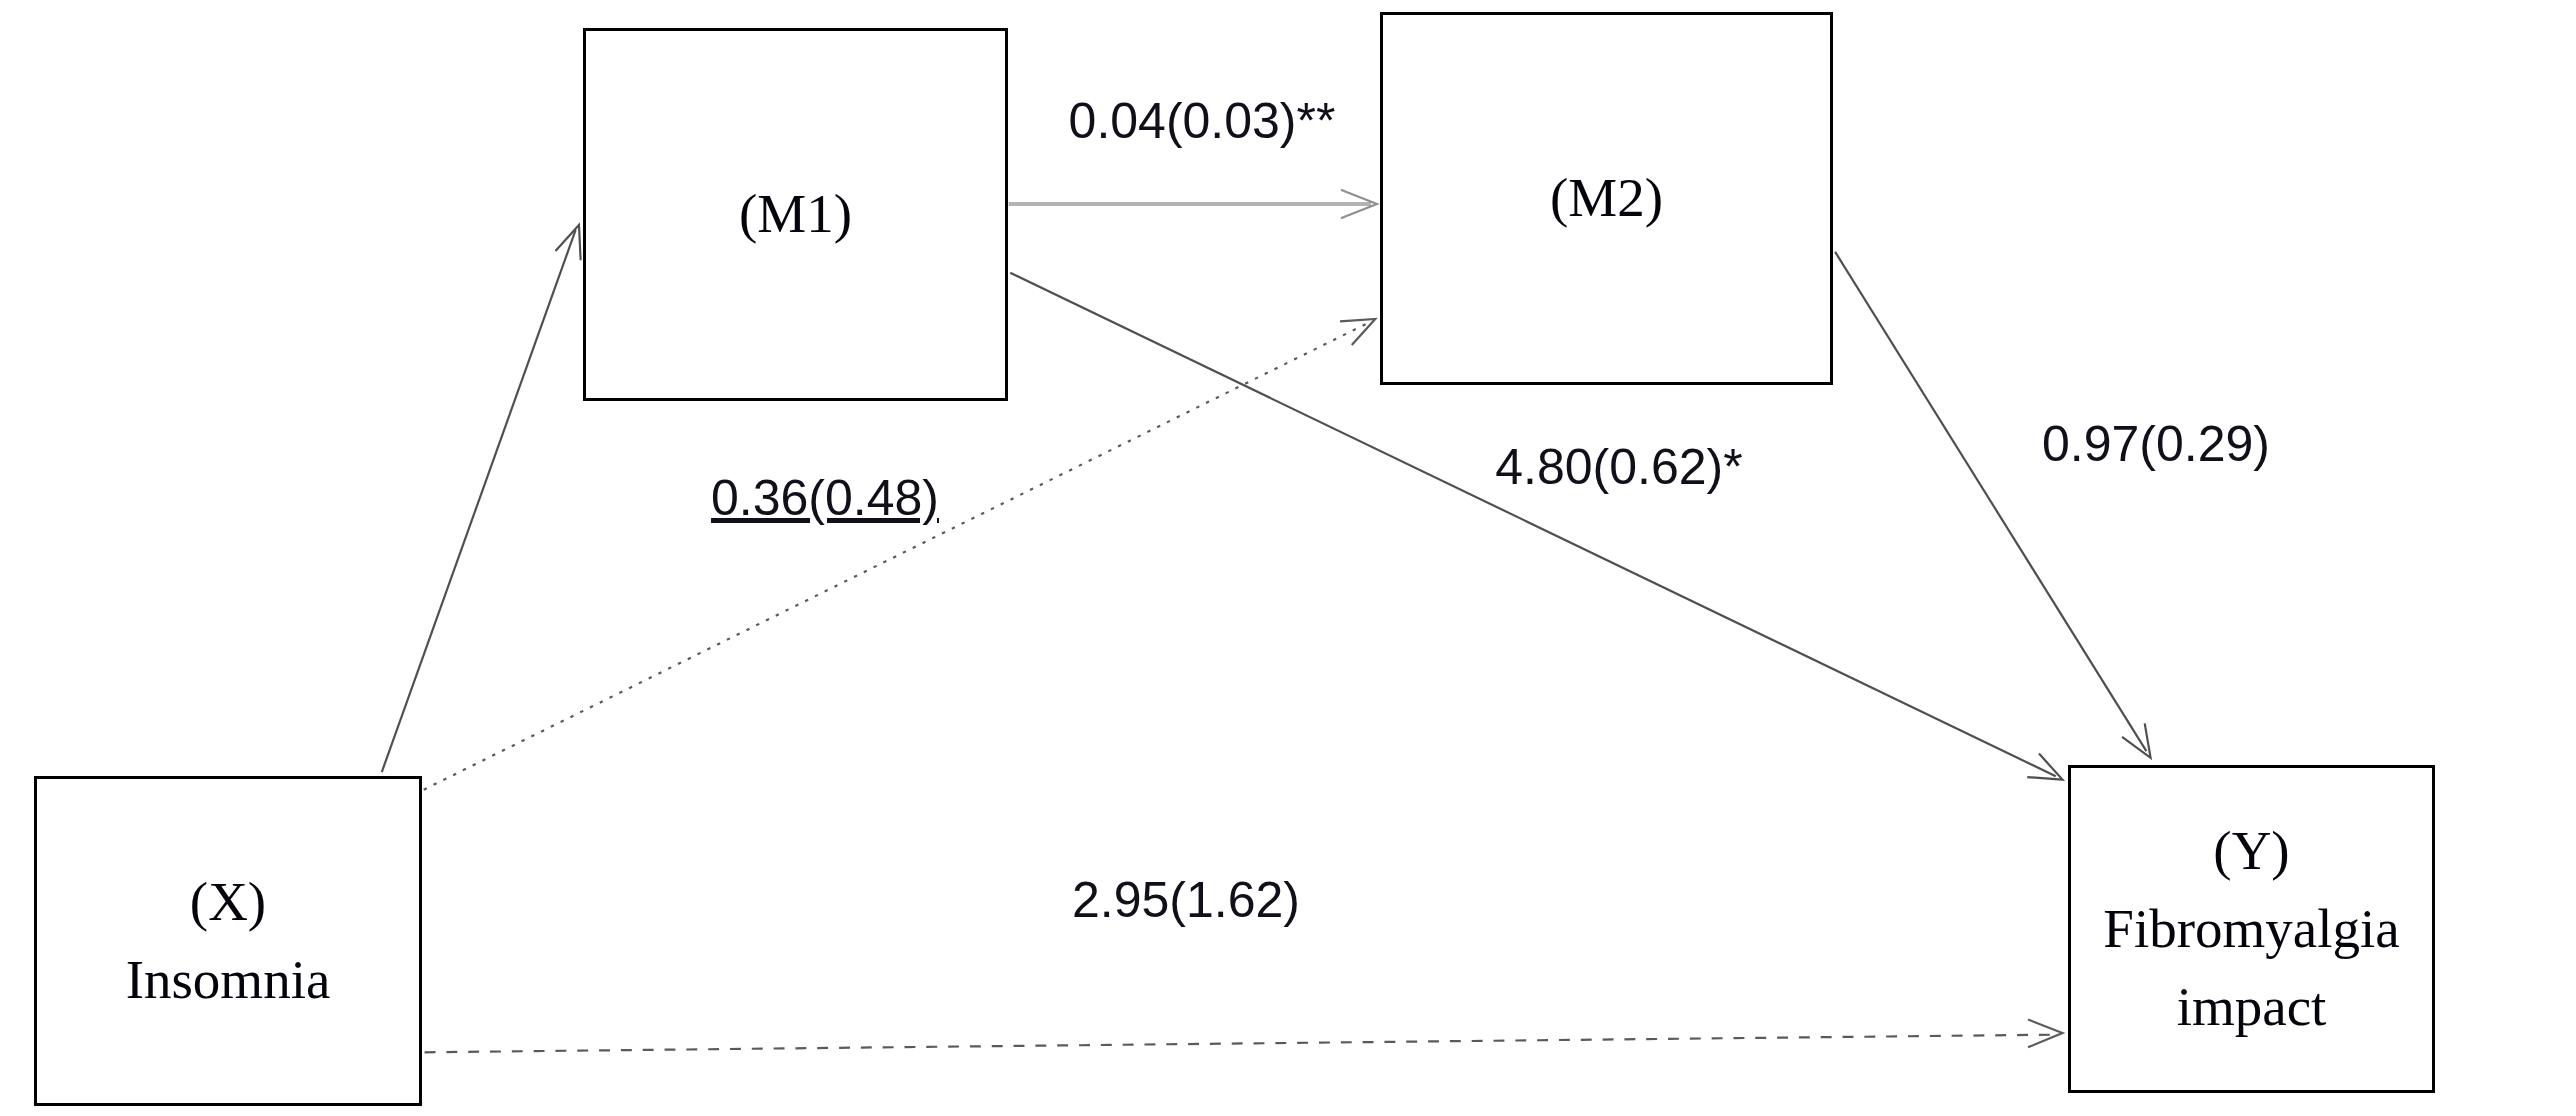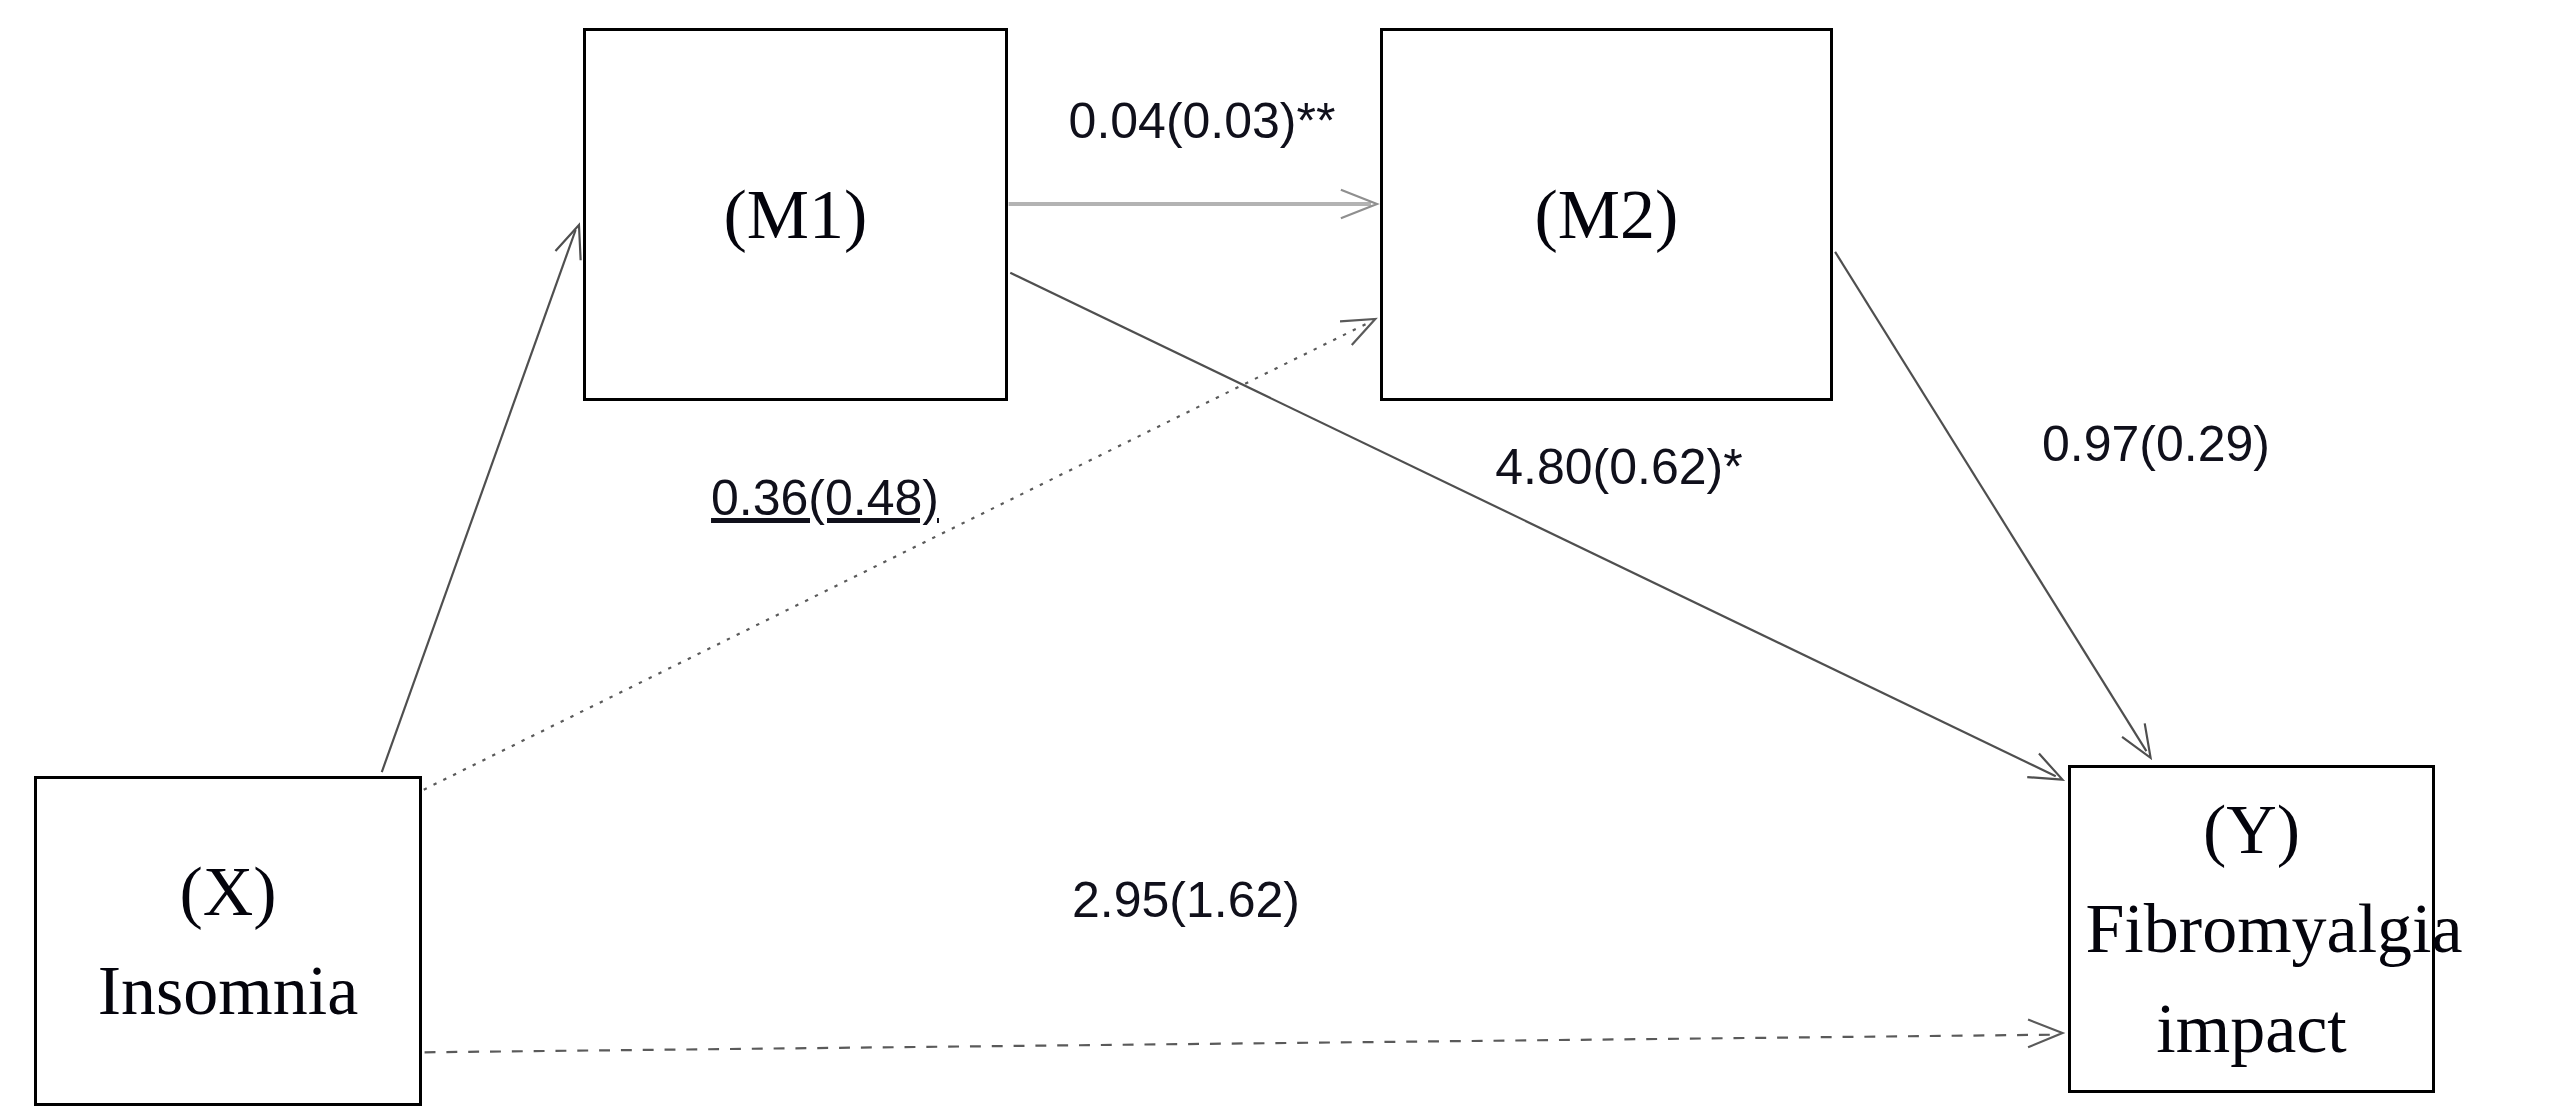--- a/index.html
+++ b/index.html
@@ -26,29 +26,29 @@
     position: absolute;
     box-sizing: border-box;
     border: 3.4px solid #000000;
     background: #ffffff;
     display: flex;
     flex-direction: column;
     align-items: center;
     justify-content: center;
     text-align: center;
     color: #04040c;
-    font-size: 70px;
+    font-size: 55px;
     line-height: 1.42;
   }
   .node .node-name {
     max-width: 92%;
   }
   #node-x  { left: 34px;   top: 776px; width: 388px; height: 330px; }
   #node-m1 { left: 583px;  top: 28px;  width: 425px; height: 373px; }
-  #node-m2 { left: 1380px; top: 28px;  width: 453px; height: 373px; }
+  #node-m2 { left: 1380px; top: 12px;  width: 453px; height: 373px; }
   #node-y  { left: 2068px; top: 765px; width: 367px; height: 328px; }
   .coef {
     position: absolute;
     transform: translate(-50%, -50%);
     font-family: "Liberation Sans", sans-serif;
     font-size: 50px;
     color: #10101b;
     white-space: nowrap;
   }
   #coef-x-m1  { left: 273px;  top: 418px; }

